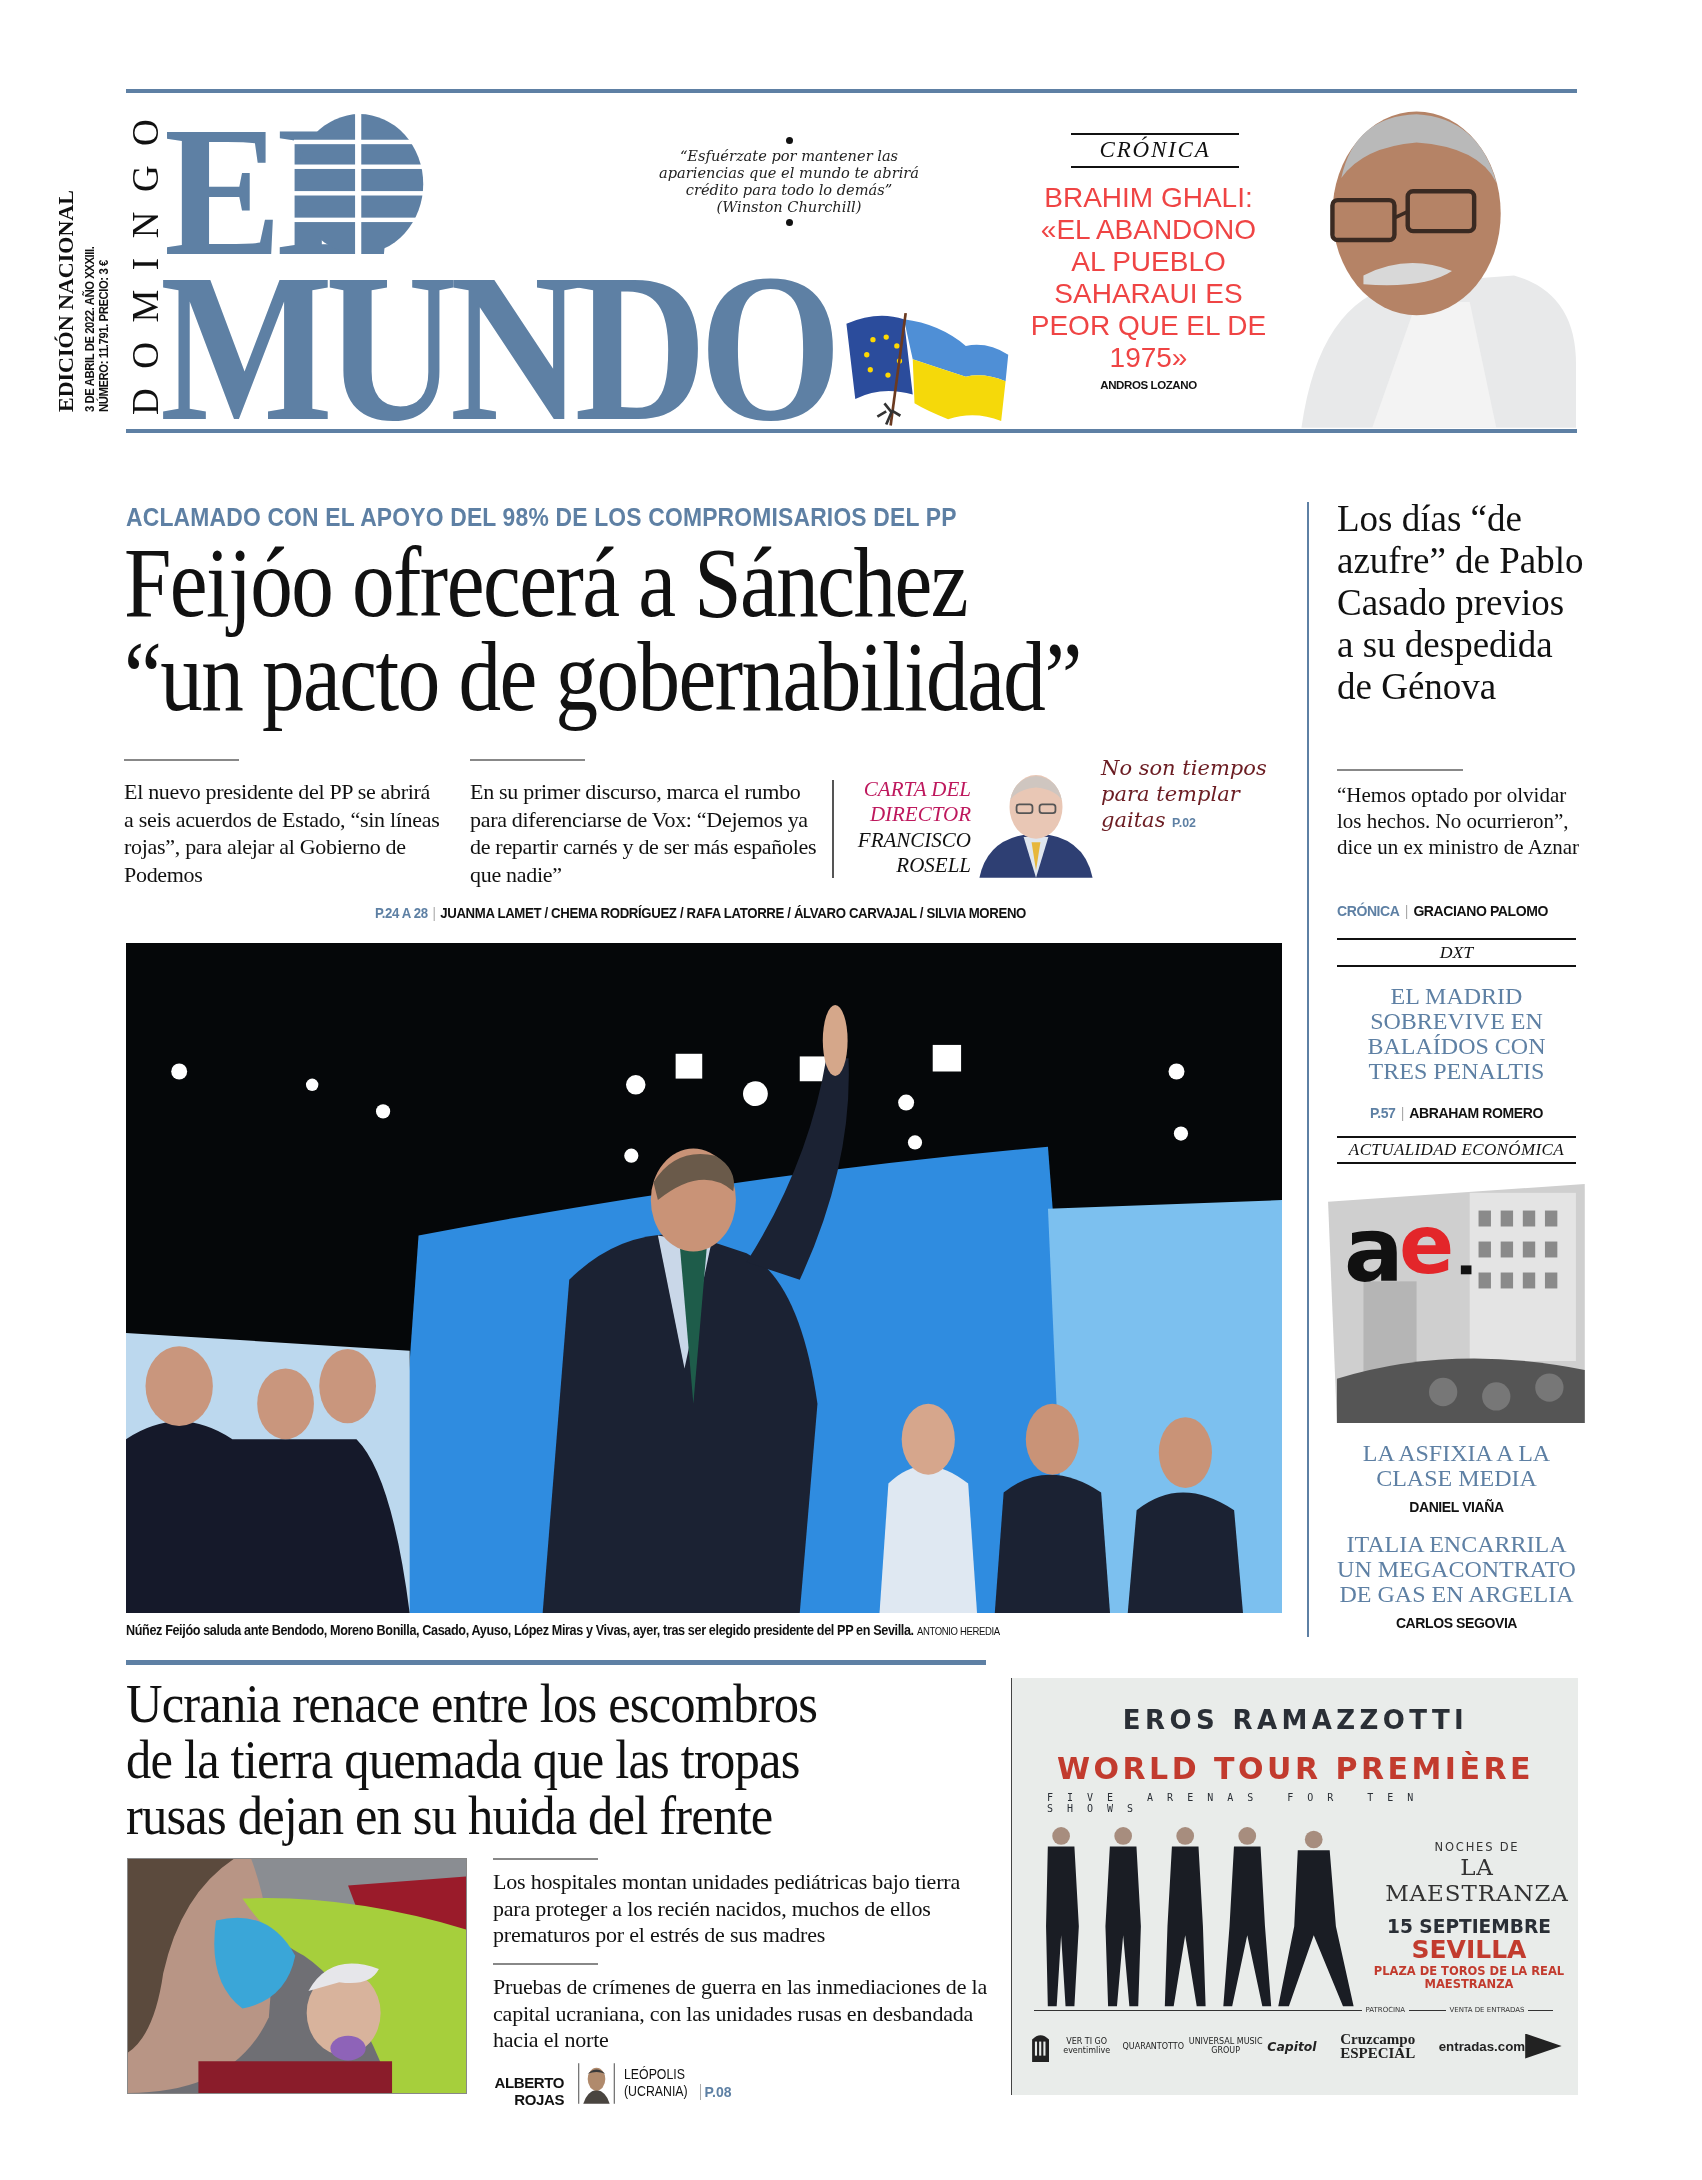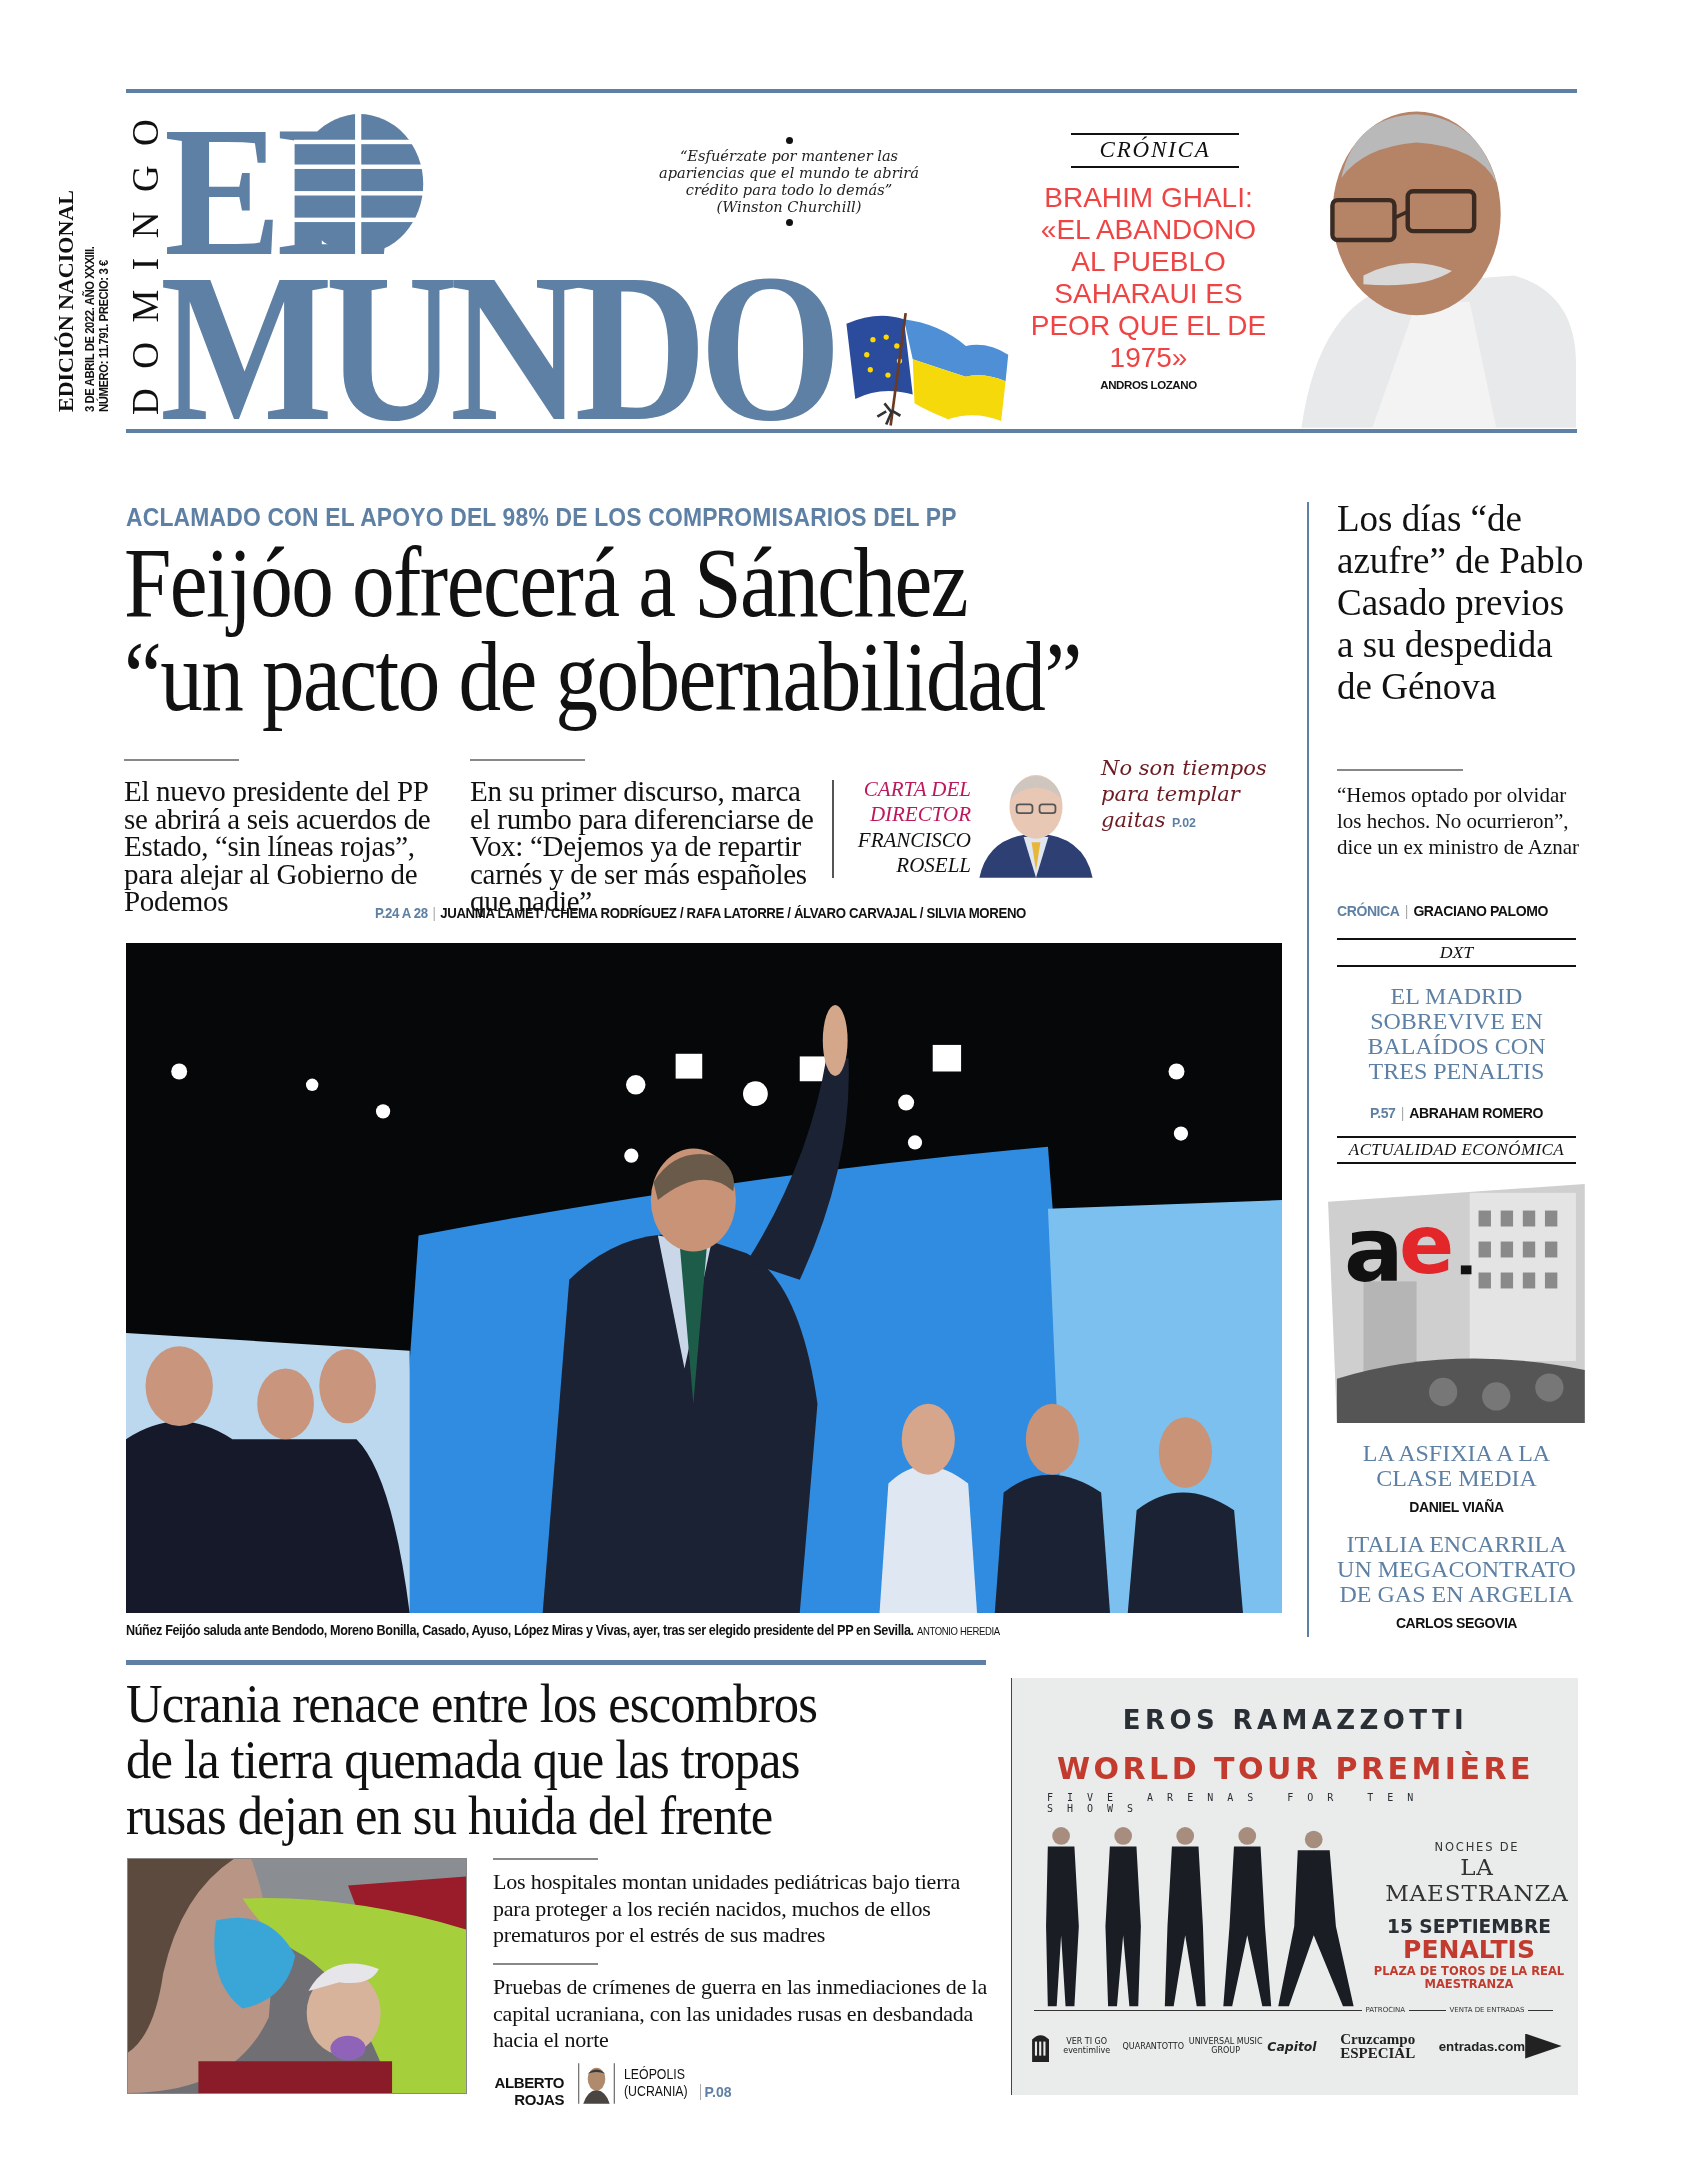--- a/index.html
+++ b/index.html
@@ -30,21 +30,21 @@
   #ghali-headline { left: 1029px; top: 182px; width: 239px; text-align: center; font-family: Liberation Sans, sans-serif; font-size: 28px; line-height: 32px; color: #ef4444; }
   #ghali-byline { left: 1029px; top: 379px; width: 239px; text-align: center; font-family: "Liberation Sans", sans-serif; font-weight: bold; font-size: 11.5px; letter-spacing: -0.4px; }
   #ghali-photo { left: 1266px; top: 98px; width: 310px; height: 330px; overflow: hidden; }
 
   
   #kicker { left: 126px; top: 502px; font-family: "Liberation Sans", sans-serif; font-weight: bold; font-size: 26px; color: #5e80a4; letter-spacing: 0.2px; transform: scaleX(0.88); transform-origin: left top; white-space: nowrap; }
   #headline { left: 124px; top: 536px; font-family: "Liberation Serif", serif; font-size: 99px; line-height: 94px; color: #111; letter-spacing: -1.8px; transform: scaleX(0.86); transform-origin: left top; white-space: nowrap; }
   .short-rule { height: 1.8px; background: #888; width: 115px; }
   #sub1 { left: 124px; top: 759px; width: 319px; }
   #sub2 { left: 470px; top: 759px; width: 355px; }
-  .sub-text { font-family: "Liberation Serif", serif; font-size: 29px; line-height: 27.5px; margin-top: 17.7px; color: #111; letter-spacing: -0.3px; }
+  .sub-text { font-family: "Liberation Serif", serif; font-size: 22px; line-height: 27.5px; margin-top: 17.7px; color: #111; letter-spacing: -0.3px; }
   #sub-divider { left: 832px; top: 780px; width: 1.8px; height: 98px; background: #555; }
 
   #carta-label { left: 838px; top: 777px; width: 133px; text-align: right; font-family: "Liberation Serif", serif; font-style: italic; font-size: 21px; line-height: 25px; color: #be185d; }
   #carta-author { left: 838px; top: 828px; width: 133px; text-align: right; font-family: "Liberation Serif", serif; font-style: italic; font-size: 21px; line-height: 25px; color: #111; }
   #rosell-illustration { left: 975px; top: 773px; width: 122px; height: 105px; }
   #carta-title { left: 1101px; top: 755px; width: 204px; font-family: "DejaVu Serif", serif; font-style: italic; font-size: 21px; line-height: 26px; color: #6b1c22; }
   #carta-page { font-family: "Liberation Sans", sans-serif; font-style: normal; font-weight: bold; font-size: 12.4px; color: #5e80a4; }
 
   #byline-lead { left: 124px; top: 904px; width: 1153px; text-align: center; font-family: "Liberation Sans", sans-serif; font-weight: bold; font-size: 15px; letter-spacing: -0.4px; transform: scaleX(0.88); }
   .pref { color: #5e80a4; }
@@ -367,21 +367,21 @@
         </g>
     </g>
   </svg>
 
   <div id="ad-venue-logo">
     <div id="ad-noches">NOCHES DE</div>
     <div id="ad-maestranza">LA MAESTRANZA</div>
   </div>
 
   <div id="ad-date">15 SEPTIEMBRE</div>
-  <div id="ad-city">PENALTIS</div>
+  <div id="ad-city">SEVILLA</div>
   <div id="ad-venue">PLAZA DE TOROS DE LA REAL MAESTRANZA</div>
 
   <div id="ad-sponsor-rule"></div>
   <div class="ad-small-label" style="left:350px;">PATROCINA</div>
   <div class="ad-small-label" style="left:434px;">VENTA DE ENTRADAS</div>
 
   <div id="ad-sponsors">
     <svg width="26.6" height="39" viewBox="0 0 30 44">
         <path d="M3 44 L3 12 Q15 0 27 12 L27 44 Z" fill="#222"></path>
         <g fill="#e9ecea">

